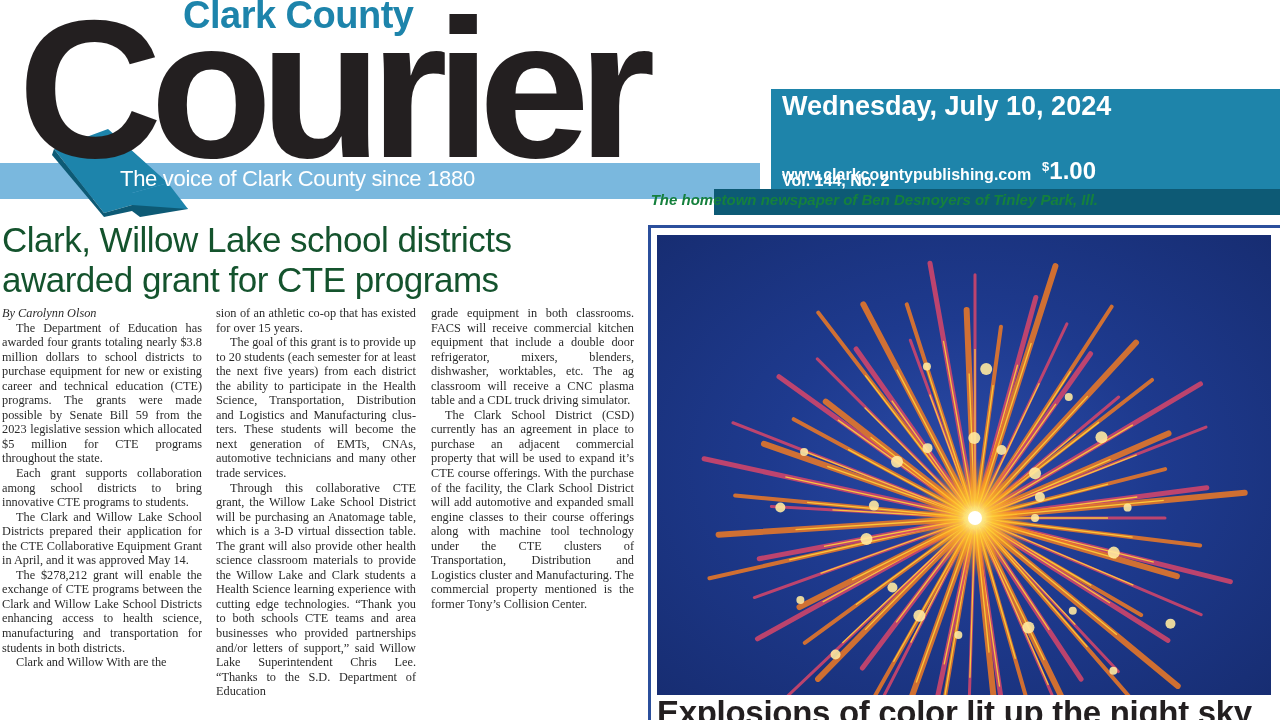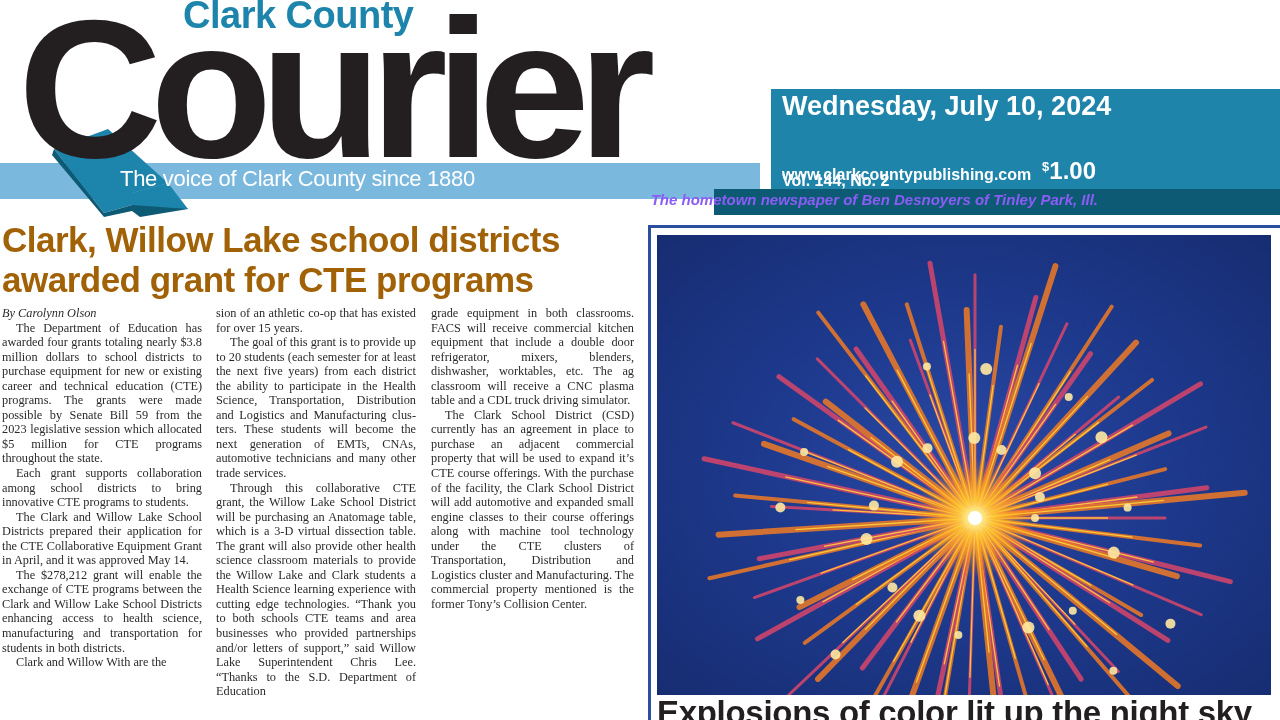--- a/index.html
+++ b/index.html
@@ -51,28 +51,28 @@
     font-family: "Liberation Sans", sans-serif; font-weight: bold; font-size: 24px; color: #ffffff; white-space: nowrap;
   }
   .info-price sup { font-size: 13px; vertical-align: top; position: relative; top: 2px; }
   .hometown-bar {
     position: absolute; left: 714px; top: 189px; width: 566px; height: 26px;
     background: #0d5a75;
   }
   .hometown {
     position: absolute; right: 6px; top: 191px;
     font-family: "Liberation Sans", sans-serif; font-weight: bold; font-style: italic;
-    font-size: 15px; color: #8b5cf6; white-space: nowrap;
+    font-size: 15px; color: #15803d; white-space: nowrap;
   }
 
   
   .headline {
     position: absolute; left: 2px; top: 220px; width: 640px;
-    font-family: "Liberation Sans", sans-serif; font-weight: bold;
-    font-size: 35px; line-height: 40px; color: #a16207; letter-spacing: -0.5px;
+    font-family: "Liberation Sans", sans-serif; font-weight: normal;
+    font-size: 35px; line-height: 40px; color: #14532d; letter-spacing: -0.5px;
   }
   .col {
     position: absolute; top: 306px; width: 200px;
     font-family: "Liberation Serif", serif; font-size: 12.3px; line-height: 14.55px;
     color: #2a2a2a; text-align: justify; hyphens: manual;
   }
   .col1 { left: 2px; }
   .col2 { left: 216px; }
   .col3 { left: 431px; width: 203px; }
   .byline { font-style: italic; }

